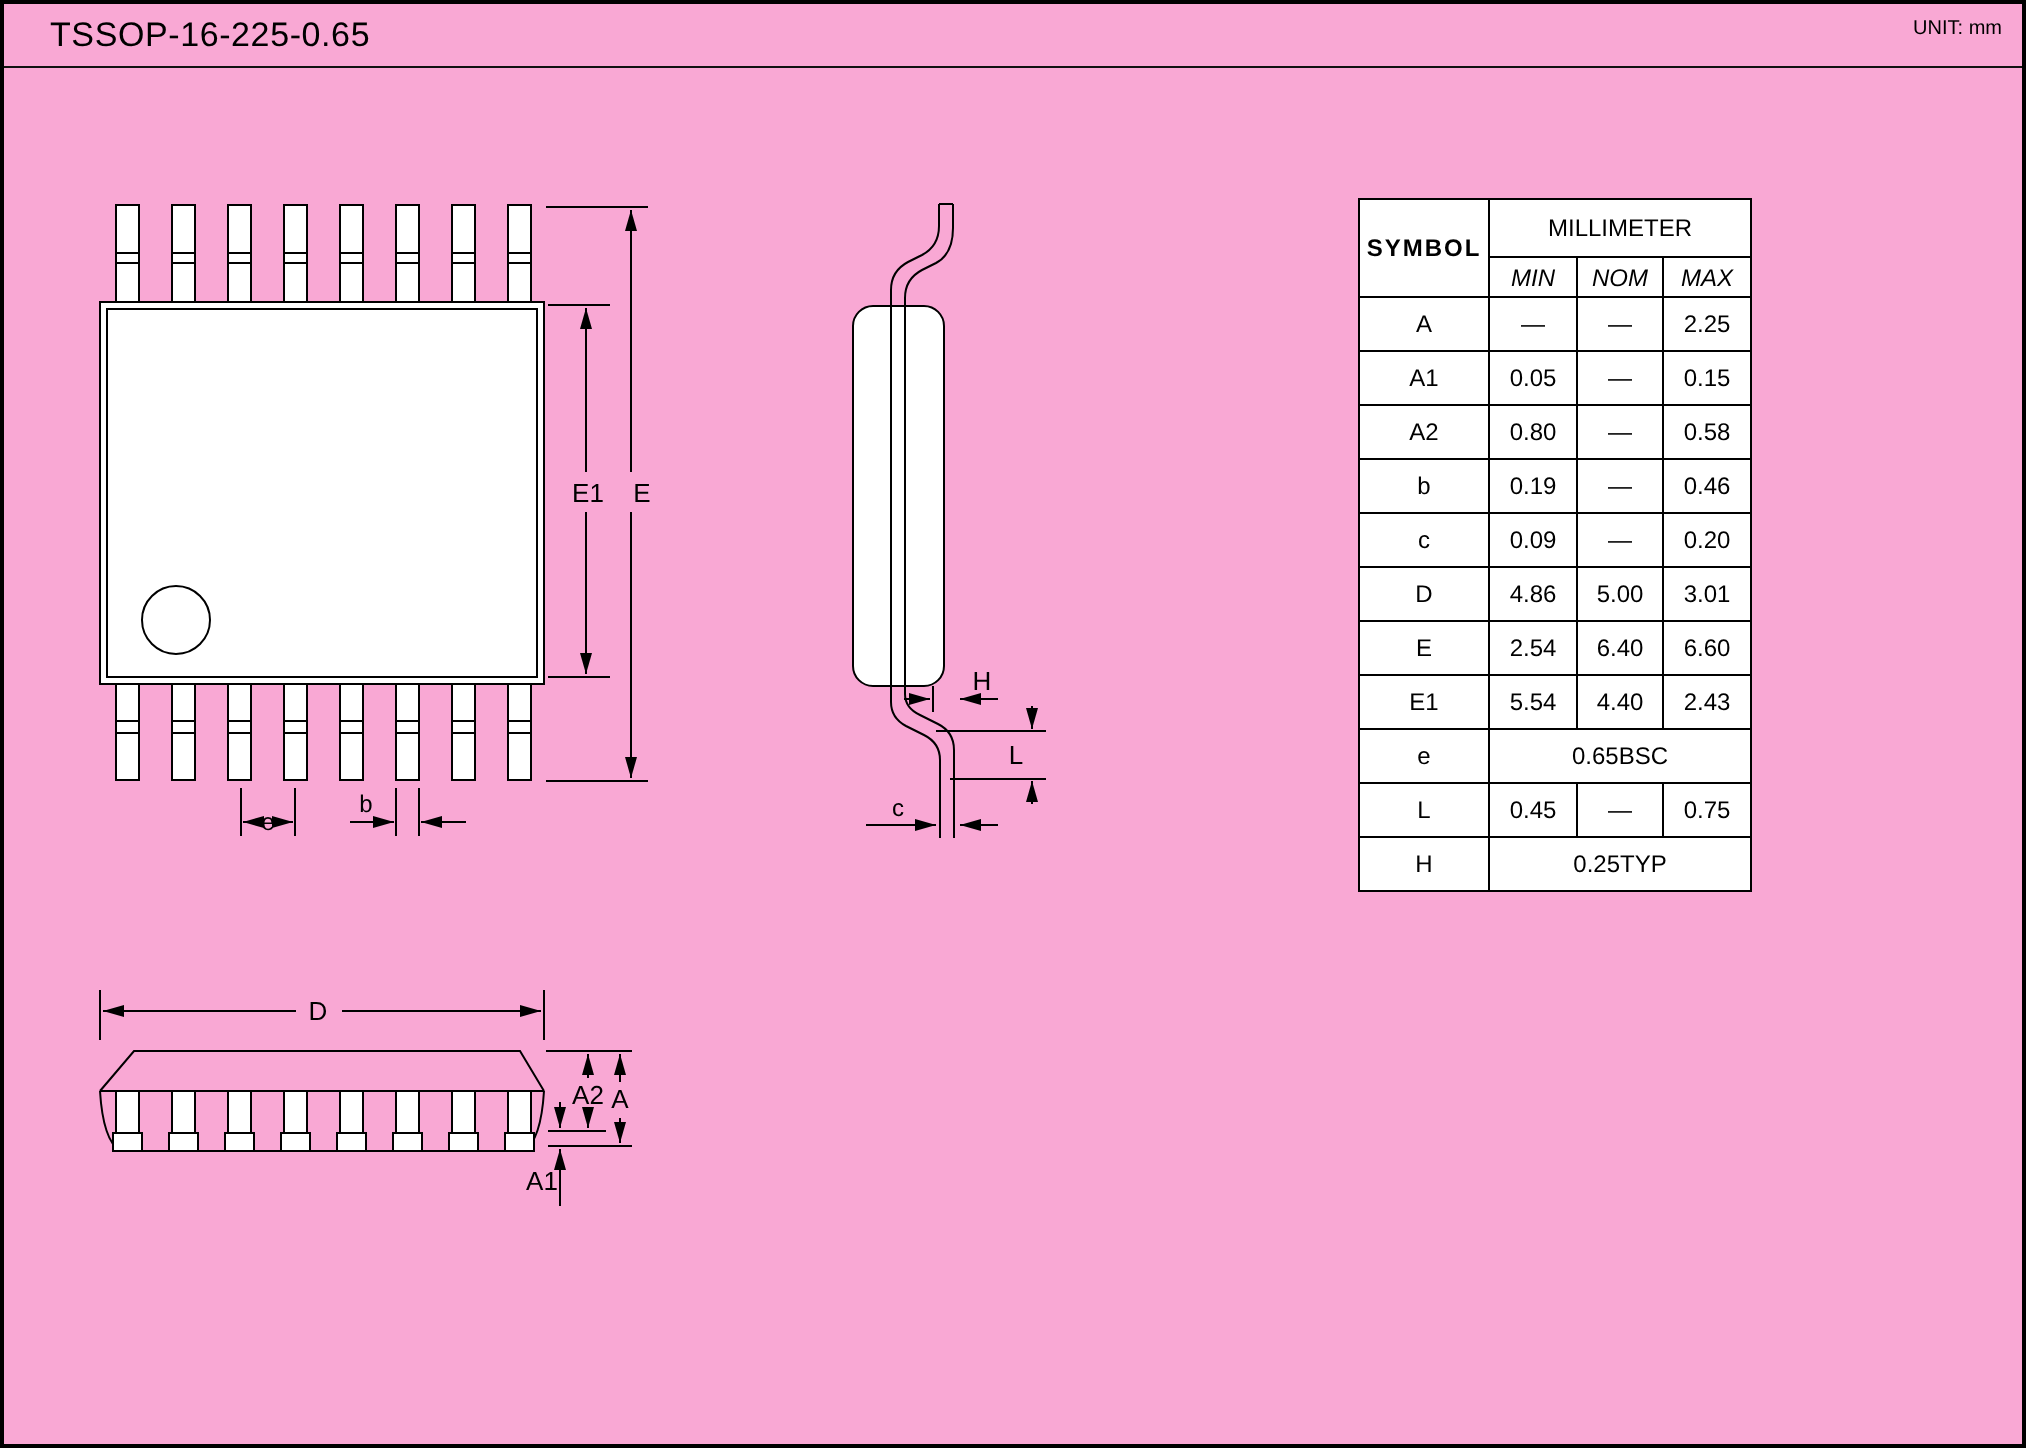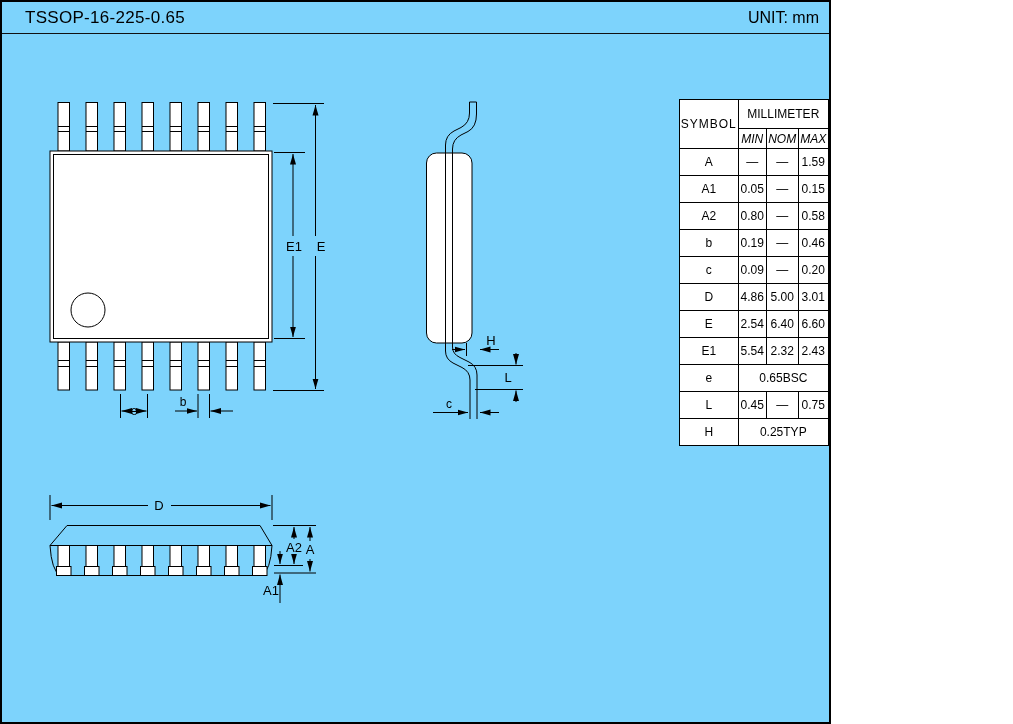--- a/index.html
+++ b/index.html
@@ -1,30 +1,30 @@
 <!DOCTYPE html>
 <html><head>
 <meta charset="utf-8">
 <style>
   html,body{margin:0;padding:0;background:#fff;}
-  .page{position:relative;width:831px;height:724px;box-sizing:border-box;
-        background:#7dd3fc;border:2px solid #000;overflow:hidden;
+  .page{position:relative;width:1013px;height:724px;box-sizing:border-box;
+        background:#f9a8d4;border:2px solid #000;overflow:hidden;
         font-family:"Liberation Sans",sans-serif;color:#000;}
   .titlebar{position:absolute;left:0;top:0;width:100%;height:32px;
             border-bottom:1px solid #111;box-sizing:border-box;}
   .doc-title{position:absolute;left:23px;top:6px;font-size:17px;letter-spacing:.3px;}
-  .unit-label{position:absolute;right:10px;top:7px;font-size:16px;}
+  .unit-label{position:absolute;right:10px;top:7px;font-size:10px;}
   svg.draw{position:absolute;left:0;top:0;}
   .dim-table{position:absolute;left:677px;top:97px;border-collapse:collapse;
              table-layout:fixed;font-size:12px;}
   .dim-table th,.dim-table td{border:1px solid #000;text-align:center;
              vertical-align:middle;font-weight:normal;padding:0;background:#fff;}
   .c-sym{width:65px;} .c-min{width:44px;} .c-nom{width:43px;} .c-max{width:44px;}
   .hr1{height:29px;} .hr2{height:20px;font-style:italic;} .dr{height:27px;}
-  .dim-table th.symbol{letter-spacing:1px;}
+  .dim-table th.symbol{letter-spacing:1px;font-weight:bold;}
 </style>
 </head>
 <body>
 
 <div class="page">
 
   <div class="titlebar">
     <div class="doc-title">TSSOP-16-225-0.65</div>
     <div class="unit-label">UNIT: mm</div>
   </div>
@@ -204,21 +204,21 @@
     </tr>
     <tr class="hr2">
       <th>MIN</th>
       <th>NOM</th>
       <th>MAX</th>
     </tr>
     <tr class="dr">
       <td>A</td>
       <td>—</td>
       <td>—</td>
-      <td>1.59</td>
+      <td>2.25</td>
     </tr>
     <tr class="dr">
       <td>A1</td>
       <td>0.05</td>
       <td>—</td>
       <td>0.15</td>
     </tr>
     <tr class="dr">
       <td>A2</td>
       <td>0.80</td>
@@ -245,21 +245,21 @@
     </tr>
     <tr class="dr">
       <td>E</td>
       <td>2.54</td>
       <td>6.40</td>
       <td>6.60</td>
     </tr>
     <tr class="dr">
       <td>E1</td>
       <td>5.54</td>
-      <td>2.32</td>
+      <td>4.40</td>
       <td>2.43</td>
     </tr>
     <tr class="dr">
       <td>e</td>
       <td colspan="3">0.65BSC</td>
     </tr>
     <tr class="dr">
       <td>L</td>
       <td>0.45</td>
       <td>—</td>

